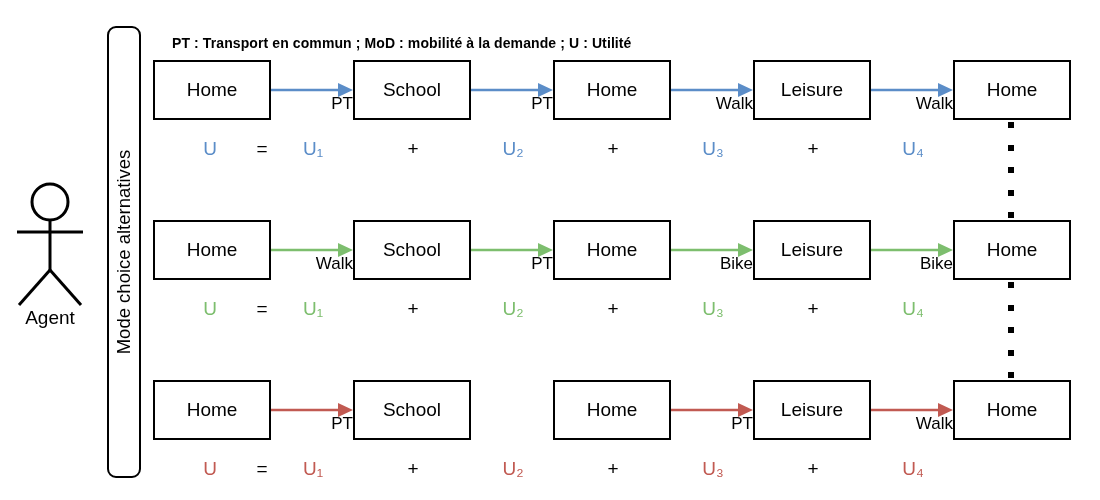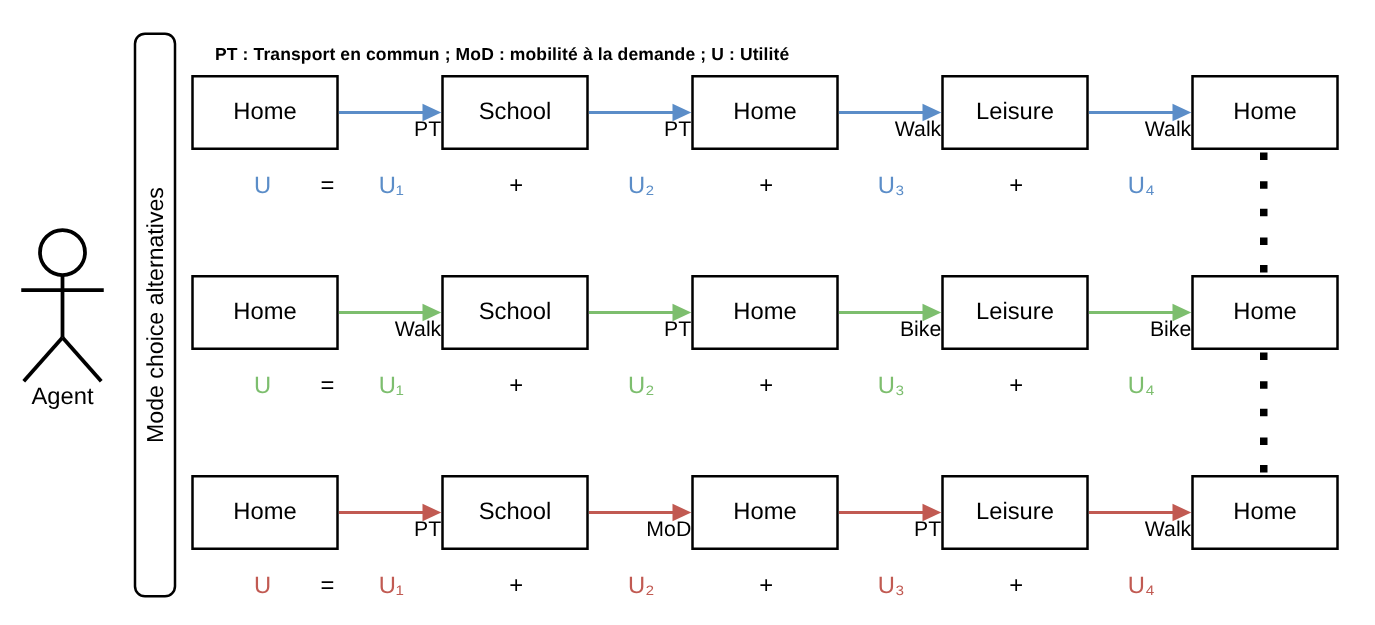--- a/index.html
+++ b/index.html
@@ -266,27 +266,20 @@
       <div class="node" style="left: 353px;">School</div>
       <div class="node" style="left: 553px;">Home</div>
       <div class="node" style="left: 753px;">Leisure</div>
       <div class="node" style="left: 953px;">Home</div>
       <div class="link" style="left: 271px;">
         <svg width="82" height="60" viewBox="0 0 82 60">
           <line x1="0" y1="30" x2="69" y2="30" stroke="#C15A52" stroke-width="2.4"></line>
           <polygon points="67,23 82,30 67,37" fill="#C15A52"></polygon>
         </svg>
         <div class="mode-label">PT</div>
-      </div>
-      <div class="link" style="left: 471px;">
-        <svg width="82" height="60" viewBox="0 0 82 60">
-          <line x1="0" y1="30" x2="69" y2="30" stroke="#C15A52" stroke-width="2.4"></line>
-          <polygon points="67,23 82,30 67,37" fill="#C15A52"></polygon>
-        </svg>
-        <div class="mode-label">MoD</div>
       </div>
       <div class="link" style="left: 671px;">
         <svg width="82" height="60" viewBox="0 0 82 60">
           <line x1="0" y1="30" x2="69" y2="30" stroke="#C15A52" stroke-width="2.4"></line>
           <polygon points="67,23 82,30 67,37" fill="#C15A52"></polygon>
         </svg>
         <div class="mode-label">PT</div>
       </div>
       <div class="link" style="left: 871px;">
         <svg width="82" height="60" viewBox="0 0 82 60">

